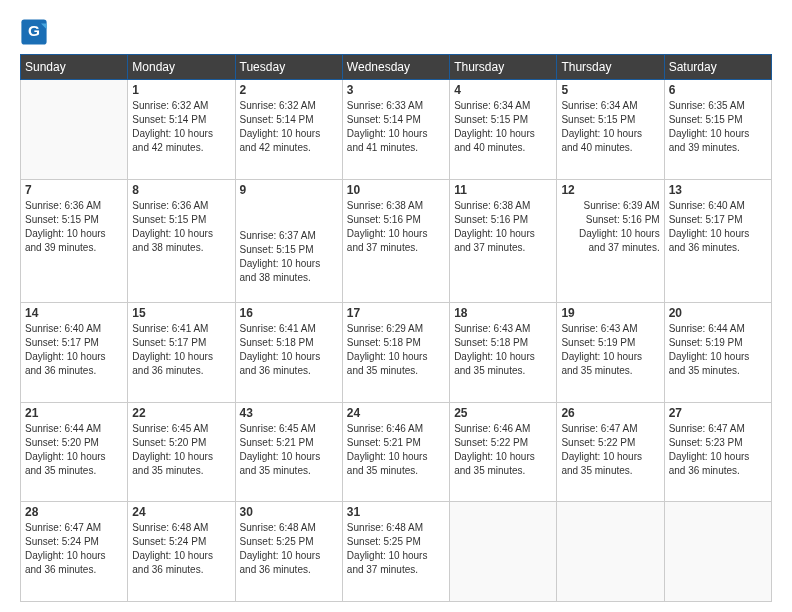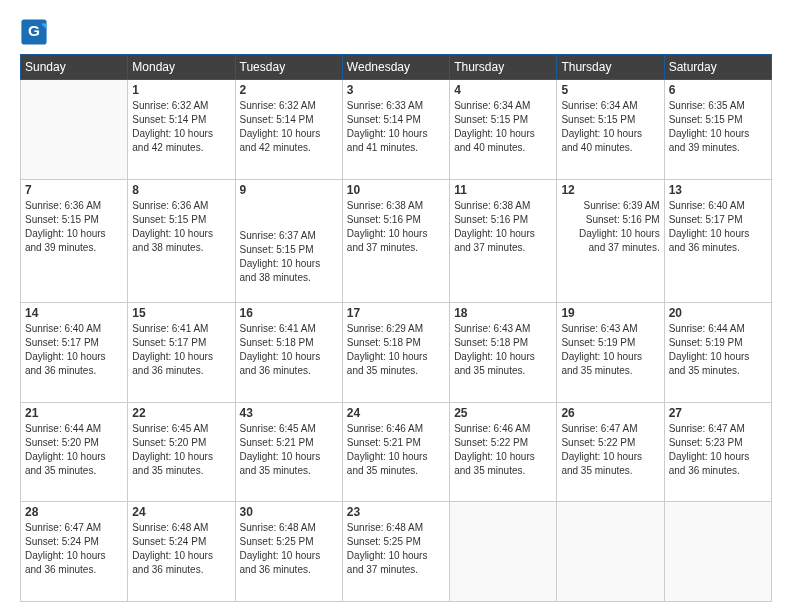--- a/index.html
+++ b/index.html
@@ -346,21 +346,21 @@
 and 36 minutes.</div>
           </td>
           <td>
             <span class="day-num">30</span>
             <div class="day-info" style="white-space: pre-line;">Sunrise: 6:48 AM
 Sunset: 5:25 PM
 Daylight: 10 hours
 and 36 minutes.</div>
           </td>
           <td>
-            <span class="day-num">23</span>
+            <span class="day-num">31</span>
             <div class="day-info" style="white-space: pre-line;">Sunrise: 6:48 AM
 Sunset: 5:25 PM
 Daylight: 10 hours
 and 37 minutes.</div>
           </td>
           <td class="empty-cell"></td>
           <td class="empty-cell"></td>
           <td class="empty-cell"></td>
         </tr>
       </tbody>

